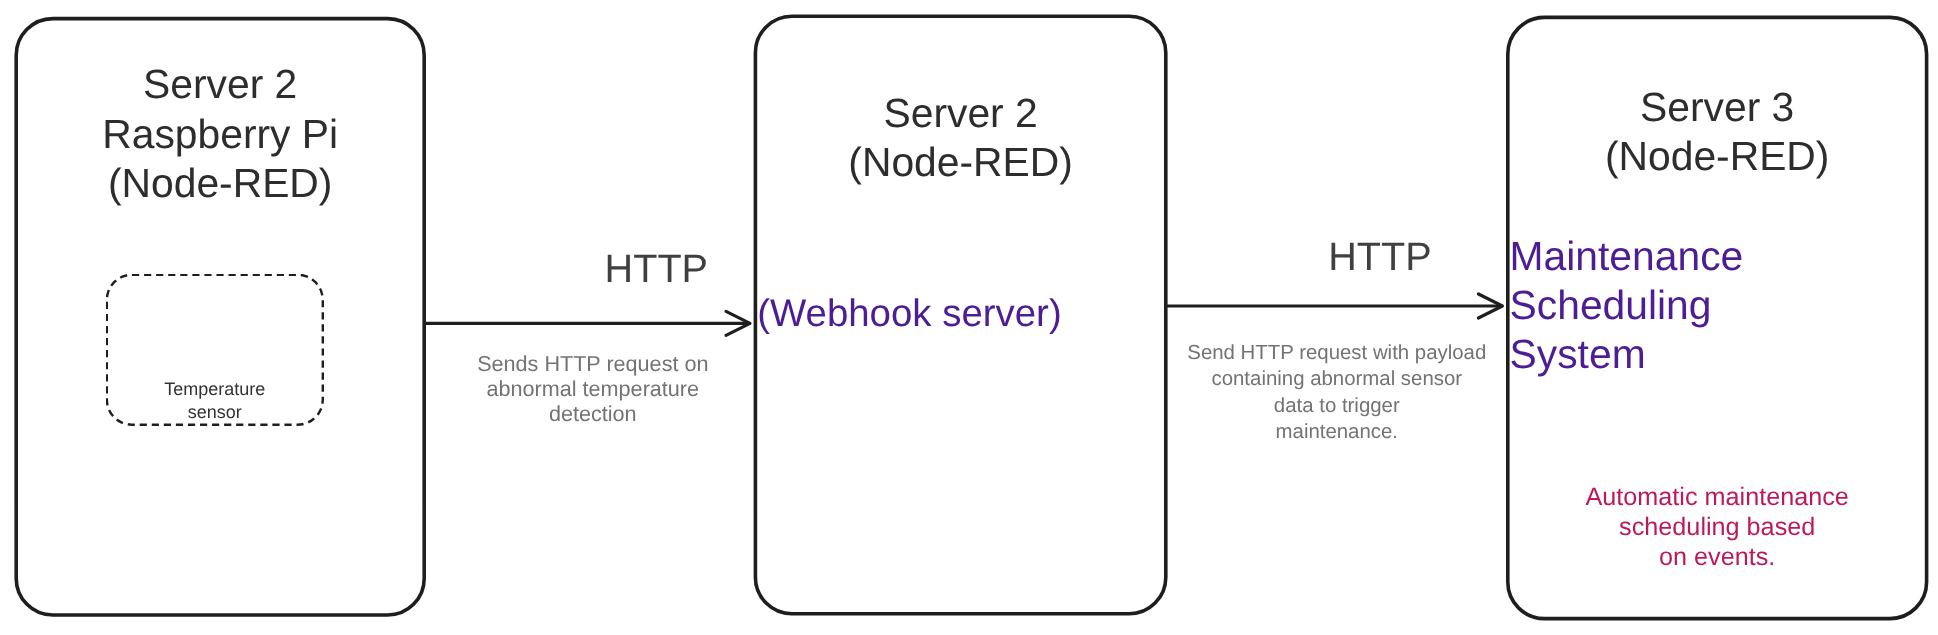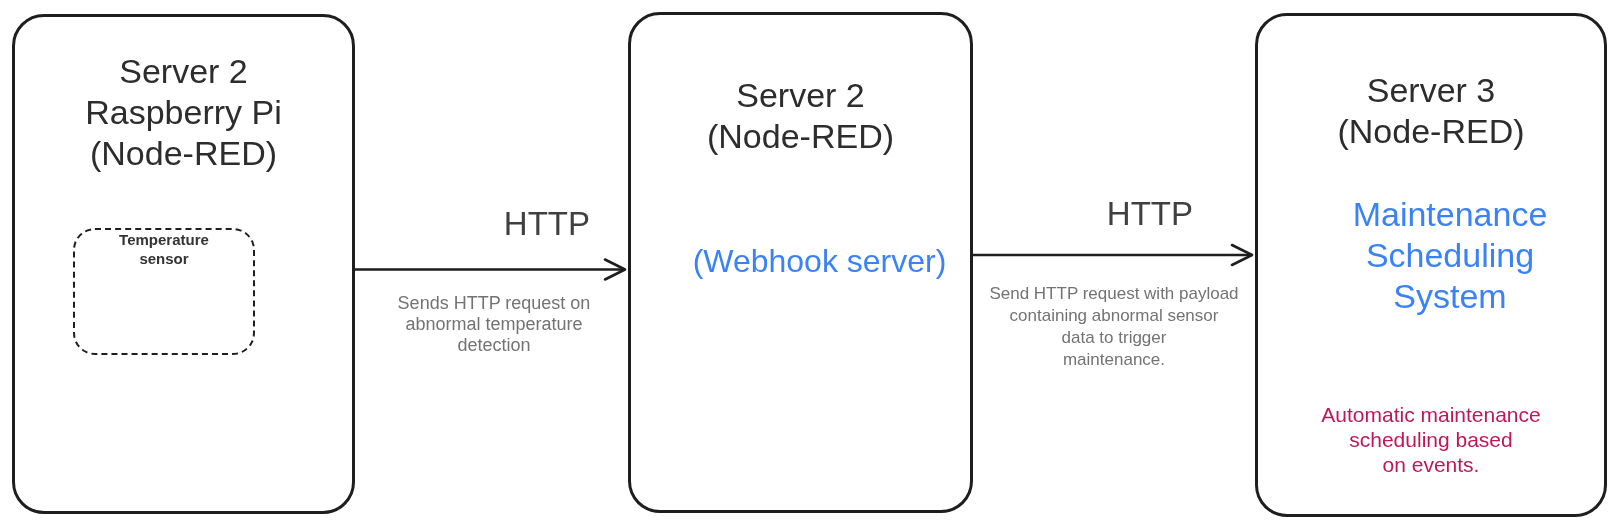--- a/index.html
+++ b/index.html
@@ -41,24 +41,22 @@
     color: #2d2d2d;
     white-space: pre-line;
   }
   .node-1 .node-title { top: 34px; }
   .node-2 .node-title { top: 60px; }
   .node-3 .node-title { top: 54px; }
 
   .node-subtitle {
     position: absolute;
     left: 0; right: 0;
-    text-align: center;
-    color: #3b82f6;
+    color: #4c1d95;
     white-space: pre-line;
-    margin-left: 38px;
   }
   .node-2 .node-subtitle {
     top: 224px;
     font-size: 32px;
     line-height: 44px;
   }
   .node-3 .node-subtitle {
     top: 178px;
     font-size: 34px;
     line-height: 41px;
@@ -68,30 +66,29 @@
     left: 0; right: 0;
     top: 386px;
     text-align: center;
     font-size: 21px;
     line-height: 25px;
     color: #be185d;
     white-space: pre-line;
   }
   .sensor-box {
     position: absolute;
-    left: 58px;
+    left: 73px;
     top: 211px;
     width: 182px;
     height: 127px;
     border: 2.5px dashed #1e1e1e;
     border-radius: 22px;
     display: flex;
-    align-items: flex-start;
+    align-items: flex-end;
     justify-content: center;
-    font-weight: bold;
   }
   .sensor-label {
     text-align: center;
     font-size: 15px;
     line-height: 19px;
     color: #333333;
     white-space: pre-line;
   }
   .edge-protocol {
     position: absolute;

